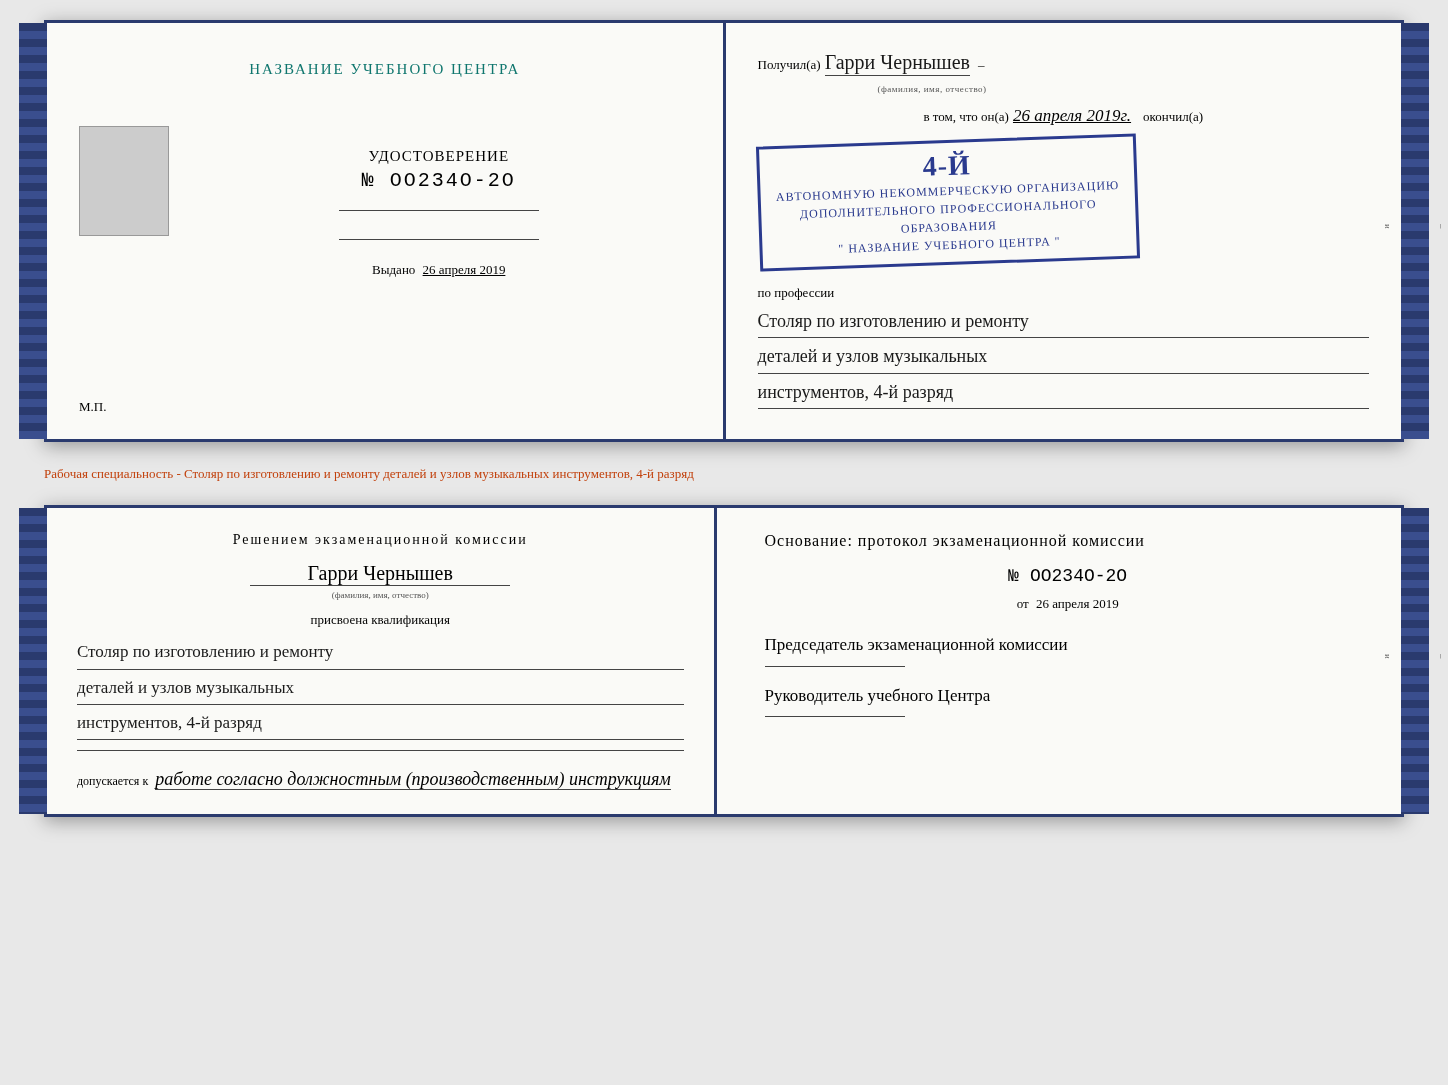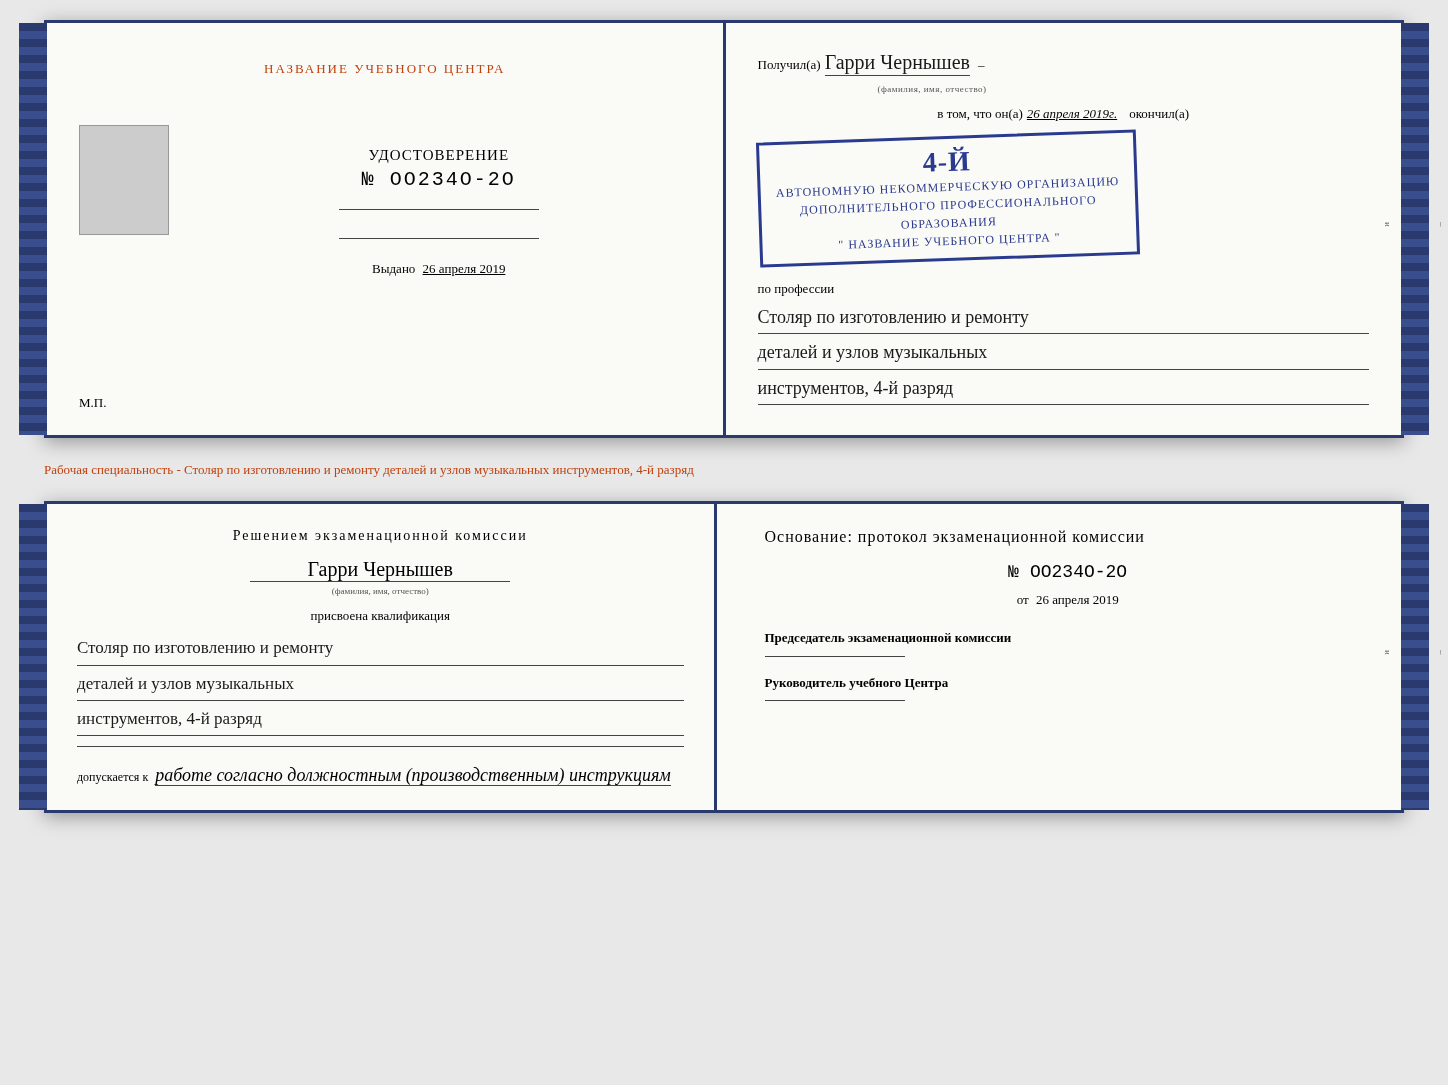--- a/index.html
+++ b/index.html
@@ -48,24 +48,24 @@
       );
     }
     .document-spread::before { left: -28px; }
     .document-spread::after { right: -28px; }
 
     .center-text {
       text-align: center;
     }
 
     .label-title {
-      font-size: 13px;
+      font-size: 15px;
       letter-spacing: 2px;
       text-transform: uppercase;
-      color: #c2410c;
+      color: #0f766e;
       margin-bottom: 40px;
       margin-top: 10px;
     }
 
     .photo-placeholder {
       width: 90px;
       height: 110px;
       background: #ccc;
       border: 1px solid #999;
       float: left;
@@ -301,25 +301,24 @@
       margin: 10px 0;
     }
 
     .ot-row {
       text-align: center;
       font-size: 13px;
       margin-bottom: 20px;
     }
 
     .podpis-row {
-      font-size: 13px;
+      font-size: 17px;
       margin-top: 16px;
       margin-bottom: 4px;
       line-height: 1.5;
-      font-weight: bold;
     }
 
     .sig-line {
       border-top: 1px solid #444;
       width: 140px;
       margin: 8px 0 16px 0;
     }
 
     
     .side-deco-right {
@@ -369,21 +368,21 @@
       <span>Получил(а)</span>
       <span class="handwritten">Гарри Чернышев</span>
       <span style="margin-left:4px;">–</span>
     </div>
     <div style="margin-left: 120px; margin-top:-4px;">
       <span class="small-hint">(фамилия, имя, отчество)</span>
     </div>
 
     <div class="vtom-row">
       <span>в том, что он(а)</span>
-      <span style="text-decoration:underline; font-style:italic; font-size:13px;">26 апреля 2019г.</span>
+      <span style="text-decoration:underline; font-style:italic; font-size:17px;">26 апреля 2019г.</span>
       <span style="margin-left:8px;">окончил(а)</span>
     </div>
 
     <div class="stamp-box">
       <span class="big-text">4-й</span>
       <span>АВТОНОМНУЮ НЕКОММЕРЧЕСКУЮ ОРГАНИЗАЦИЮ</span><br>
       <span>ДОПОЛНИТЕЛЬНОГО ПРОФЕССИОНАЛЬНОГО ОБРАЗОВАНИЯ</span><br>
       <span>" НАЗВАНИЕ УЧЕБНОГО ЦЕНТРА "</span>
     </div>
 

